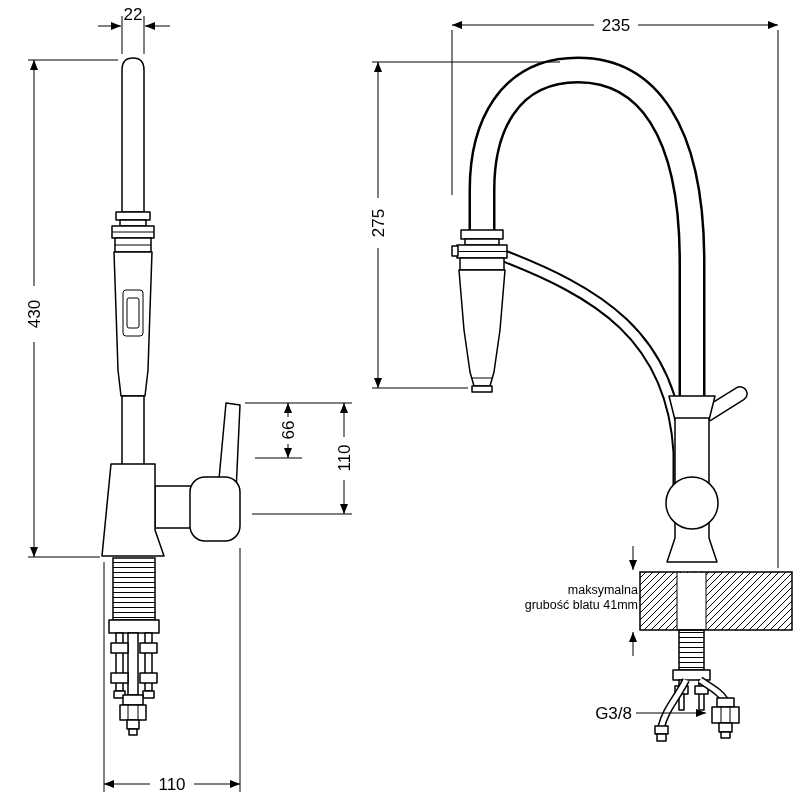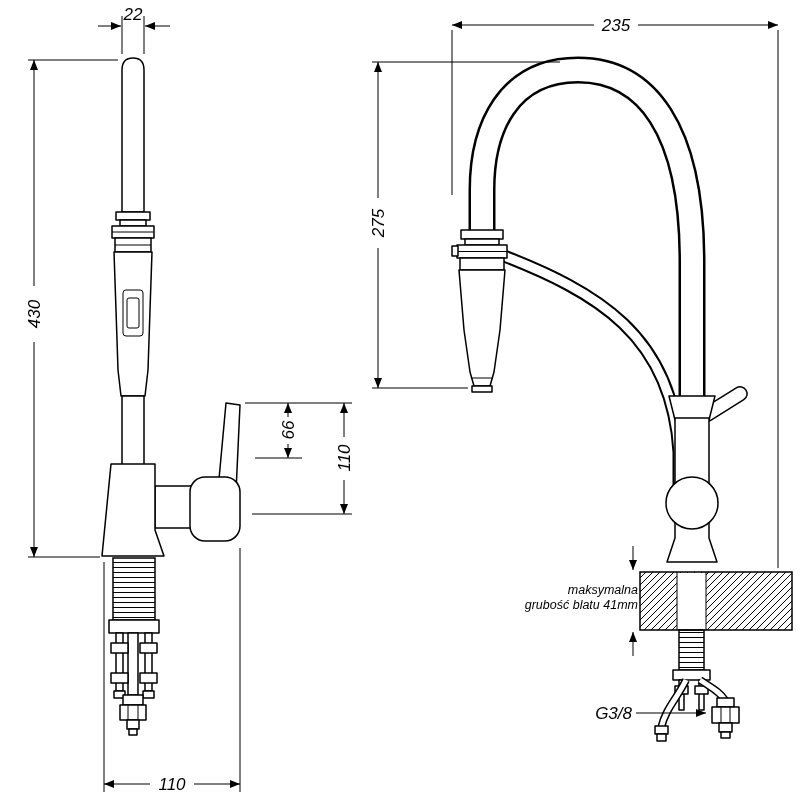--- a/index.html
+++ b/index.html
@@ -1,16 +1,16 @@
 <!DOCTYPE html>
 <html><head>
 <meta charset="utf-8">
 <style>
   html,body{margin:0;padding:0;background:#ffffff;}
-  #stage{position:relative;width:800px;height:800px;background:#ffffff;overflow:hidden;font-style:italic;}
+  #stage{position:relative;width:800px;height:800px;background:#ffffff;overflow:hidden;}
   svg text{font-family:"Liberation Sans", sans-serif;fill:#000;}
   .dim-text{font-size:17px;}
   .note-text{font-size:12.5px;}
   .ln{stroke:#000;stroke-width:1.5;fill:#fff;stroke-linejoin:round;}
   .lnth{stroke:#000;stroke-width:1.5;fill:url(#threads);}
   .dim{stroke:#000;stroke-width:1;fill:none;}
   .mask{fill:#fff;stroke:none;}
   .tube-outer{stroke:#000;stroke-width:27;fill:none;}
   .tube-inner{stroke:#fff;stroke-width:22;fill:none;}
   .hose-outer{stroke:#000;stroke-width:13;fill:none;}

